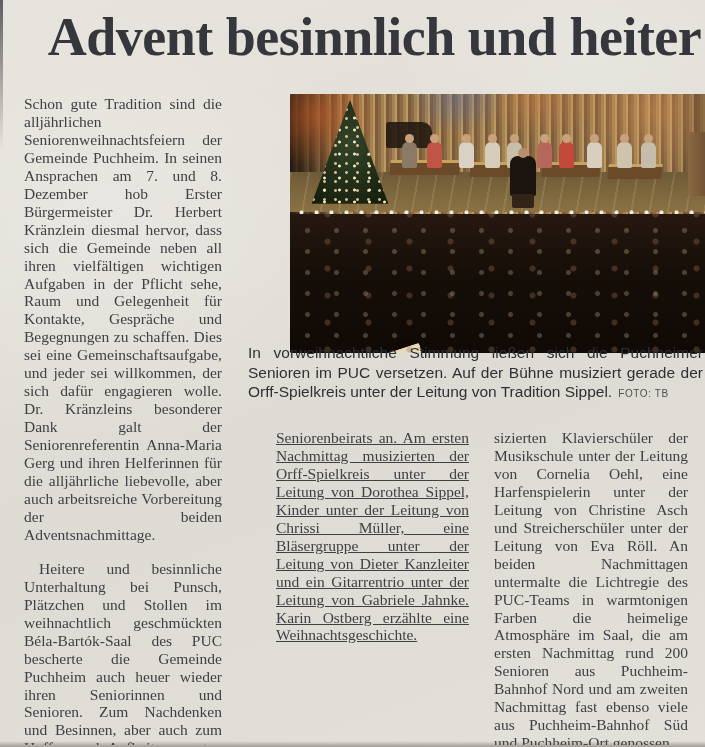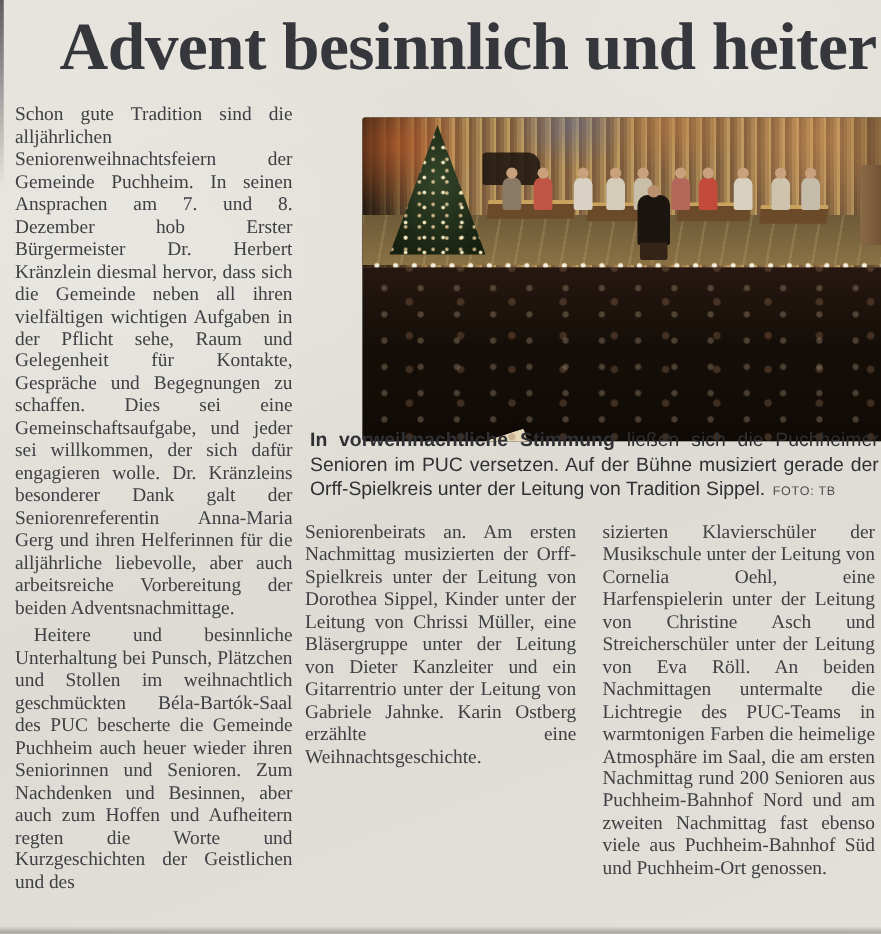--- a/index.html
+++ b/index.html
@@ -32,33 +32,33 @@
   }
   
   .col{
     position:absolute;
     font-size:15.5px;line-height:17.95px;
     color:#3f4044;
     text-align:justify;text-align-last:left;
     -webkit-hyphens:auto;hyphens:auto;
     overflow:hidden;
   }
-  .col p{margin:4px;}
+  .col p{margin:16px;}
   .col p.indent{text-indent:15px;}
   .col-left{left:8px;top:79px;width:230px;height:666px;}
-  .col-middle{left:240px;top:413px;width:225px;height:332px;}
+  .col-middle{left:260px;top:413px;width:225px;height:332px;text-decoration:underline;}
   .col-right{left:478px;top:413px;width:226px;height:332px;}
   
   .caption{
     position:absolute;left:248px;top:343px;width:455px;height:66px;
     font-family:"Liberation Sans",sans-serif;
     font-size:15.5px;line-height:19.5px;color:#2e3033;
     text-align:justify;text-align-last:left;
   }
-  .cap-lead{font-weight:700;margin-top:40px;}
+  .cap-lead{font-weight:400;margin-top:40px;}
   .credit{
     font-size:10px;color:#4d4f53;letter-spacing:.6px;margin-left:6px;
     white-space:nowrap;
   }
   
   .photo{
     position:absolute;left:250px;top:78px;width:452px;height:259px;
     overflow:hidden;border-radius:2px;
     background:#17100a;
     box-shadow:inset 0 0 28px rgba(0,0,0,.35);

